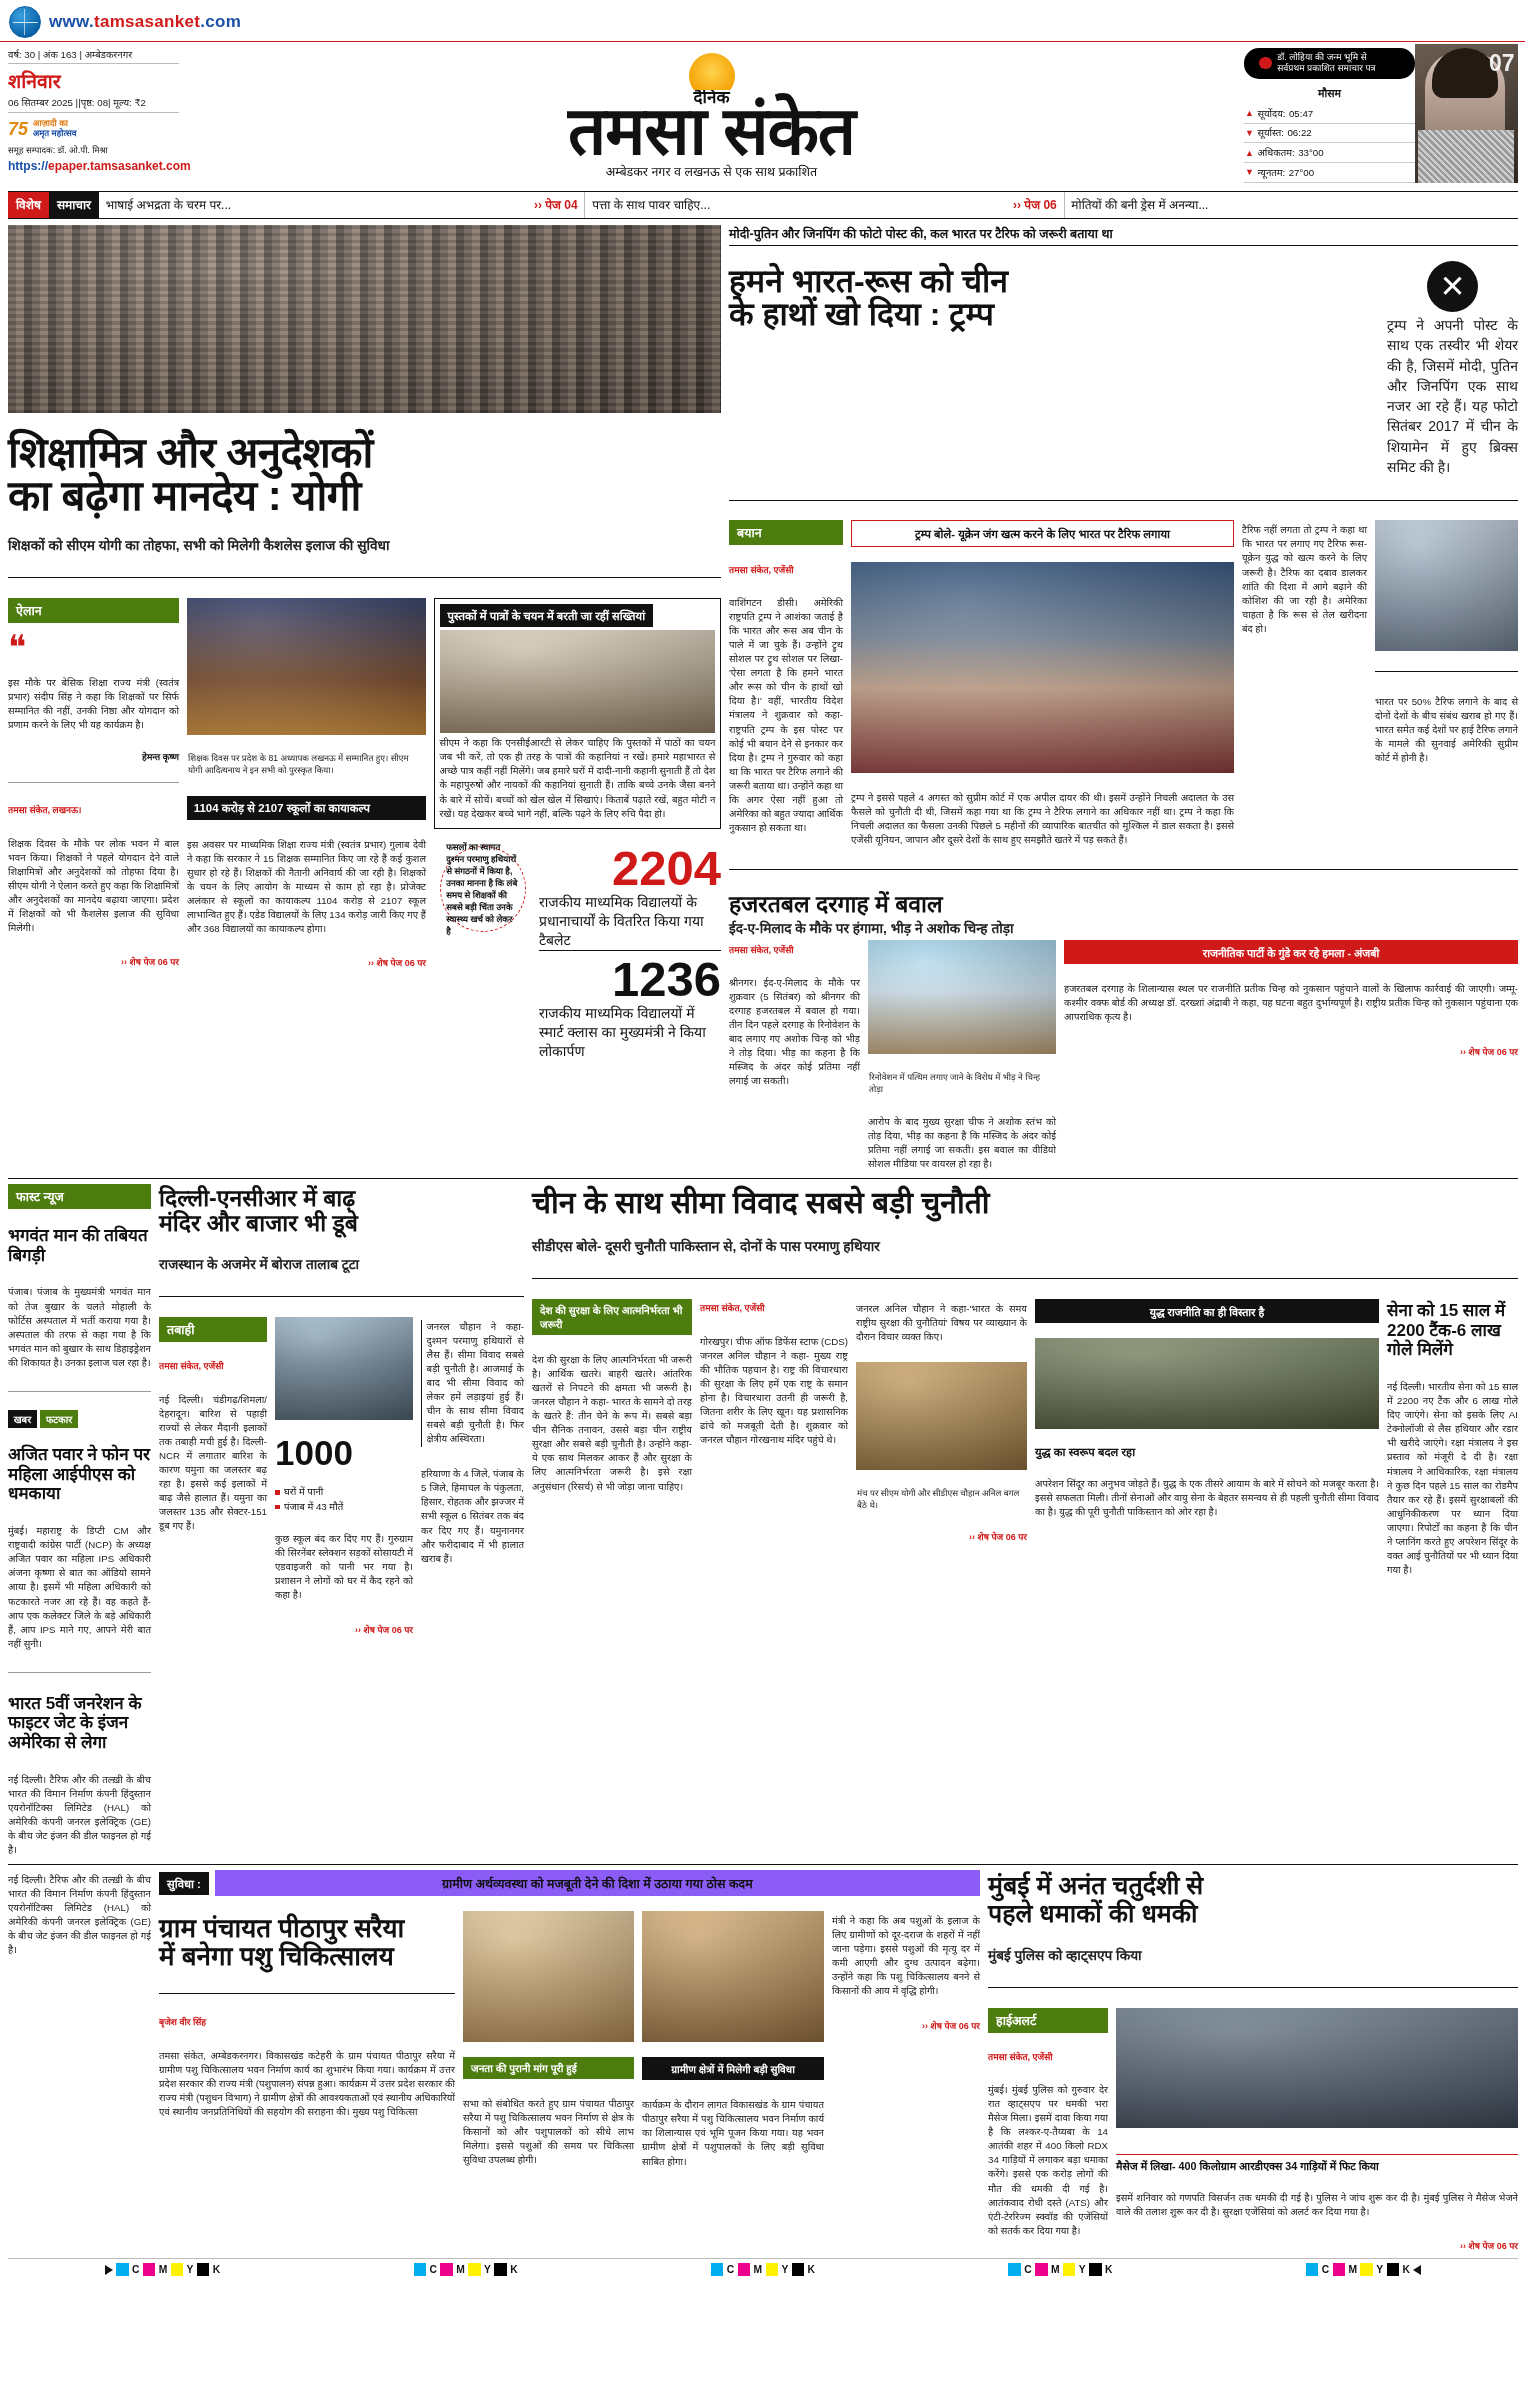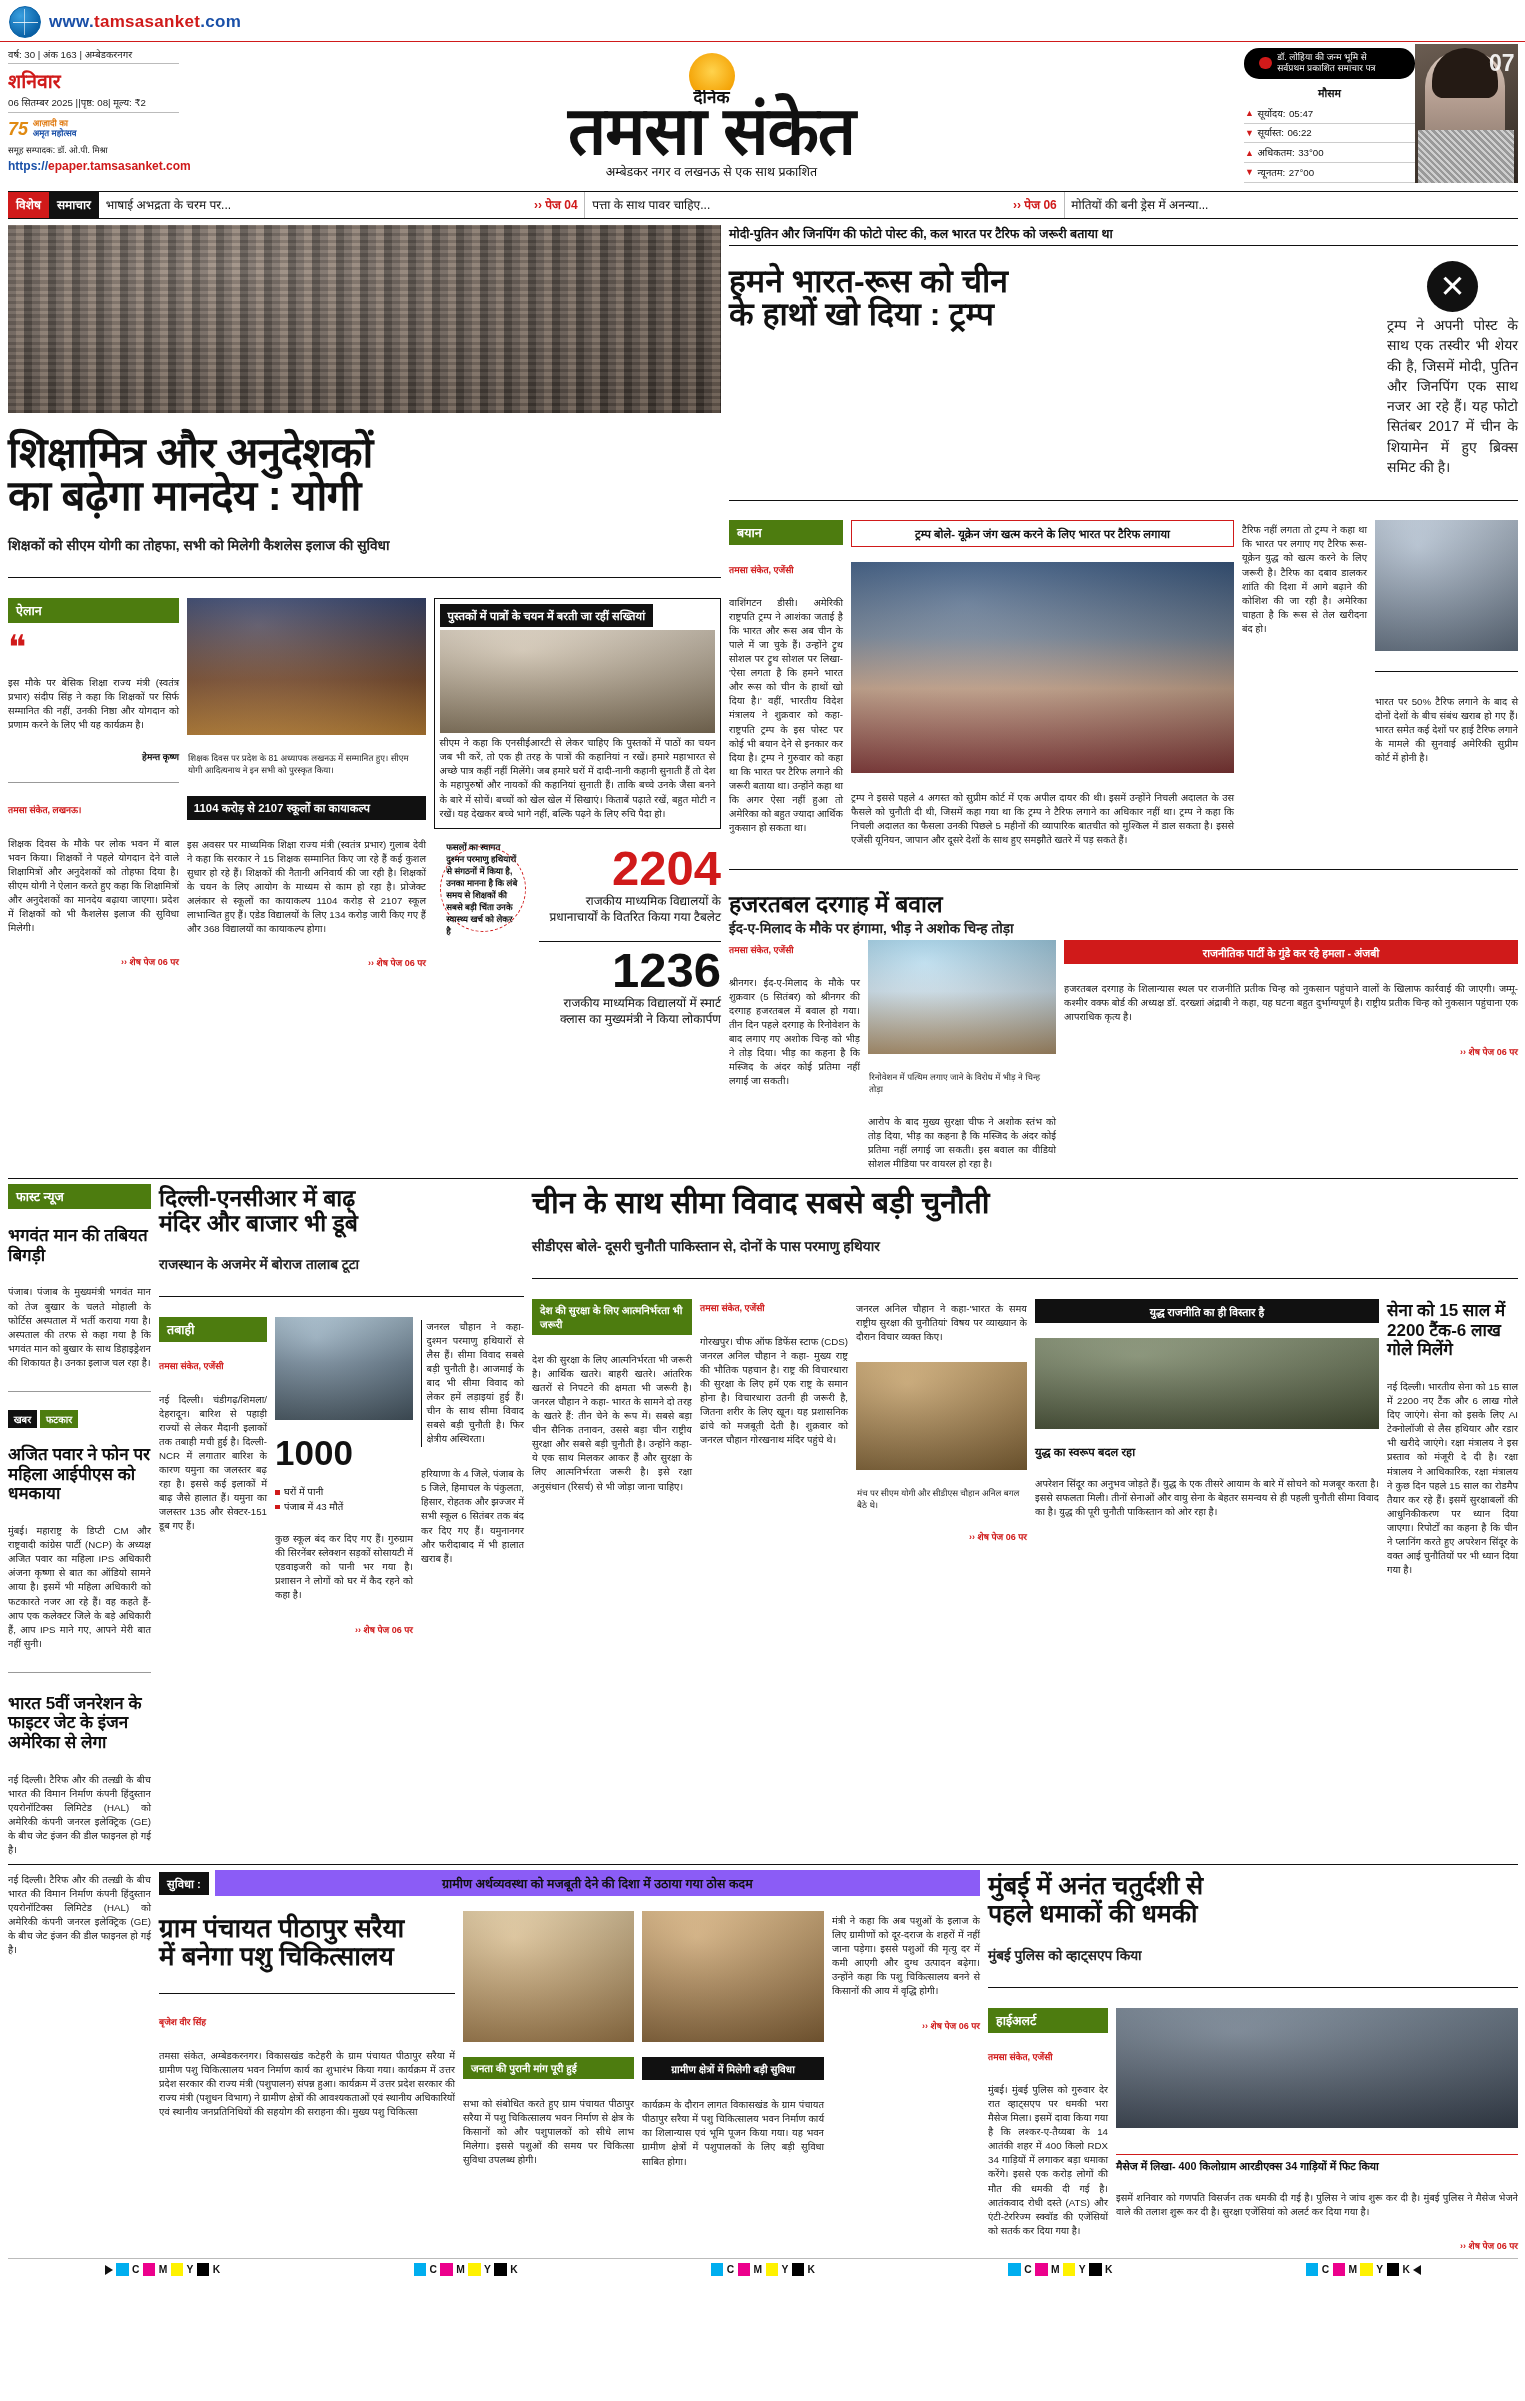--- a/index.html
+++ b/index.html
@@ -137,21 +137,21 @@
   .more { font-size:9px; color:#d01a1a; font-weight:bold; text-align:right; margin-top:2.3px;}
 
   .boxred { border:1.1px solid #d01a1a; padding:4.6px; }
   .boxblk { border:1.1px solid #111; padding:4.6px; }
   .grayband { background:#8b5cf6; padding:4.6px; }
   .redband { background:#d01a1a; color:#fff; padding:4.6px 6.8px; font-weight:bold; font-size:12.5px; text-align:center;}
   .blkband { background:#111; color:#fff; padding:4.6px 6.8px; font-weight:bold; font-size:12.5px; text-align:center;}
 
   .bignum { font-size:49px; font-weight:bold; color:#d01a1a; line-height:1; text-align:right;}
   .bignum.blk { color:#111; }
-  .numnote { font-size:12px; line-height:1.35; text-align:right; border-bottom:1.1px solid #111; padding-bottom:15px;}
+  .numnote { font-size:14px; line-height:1.35; text-align:left; border-bottom:1.1px solid #111; padding-bottom:0;}
 
   .seal {
     width:86px;height:86px;border-radius:50%;border:1.7px dashed #d01a1a;display:flex;align-items:center;justify-content:center;
     text-align:left;font-size:8.6px;font-weight:bold;color:#111;padding:5.7px;margin:2.3px auto;
   }
   .xlogo{
     width:51px;height:51px;border-radius:50%;background:#111;color:#fff;display:flex;align-items:center;justify-content:center;
     font-size:31px;font-weight:bold;margin:0 auto;
   }
   .bulletlist { font-size:9.7px; line-height:1.5; }

